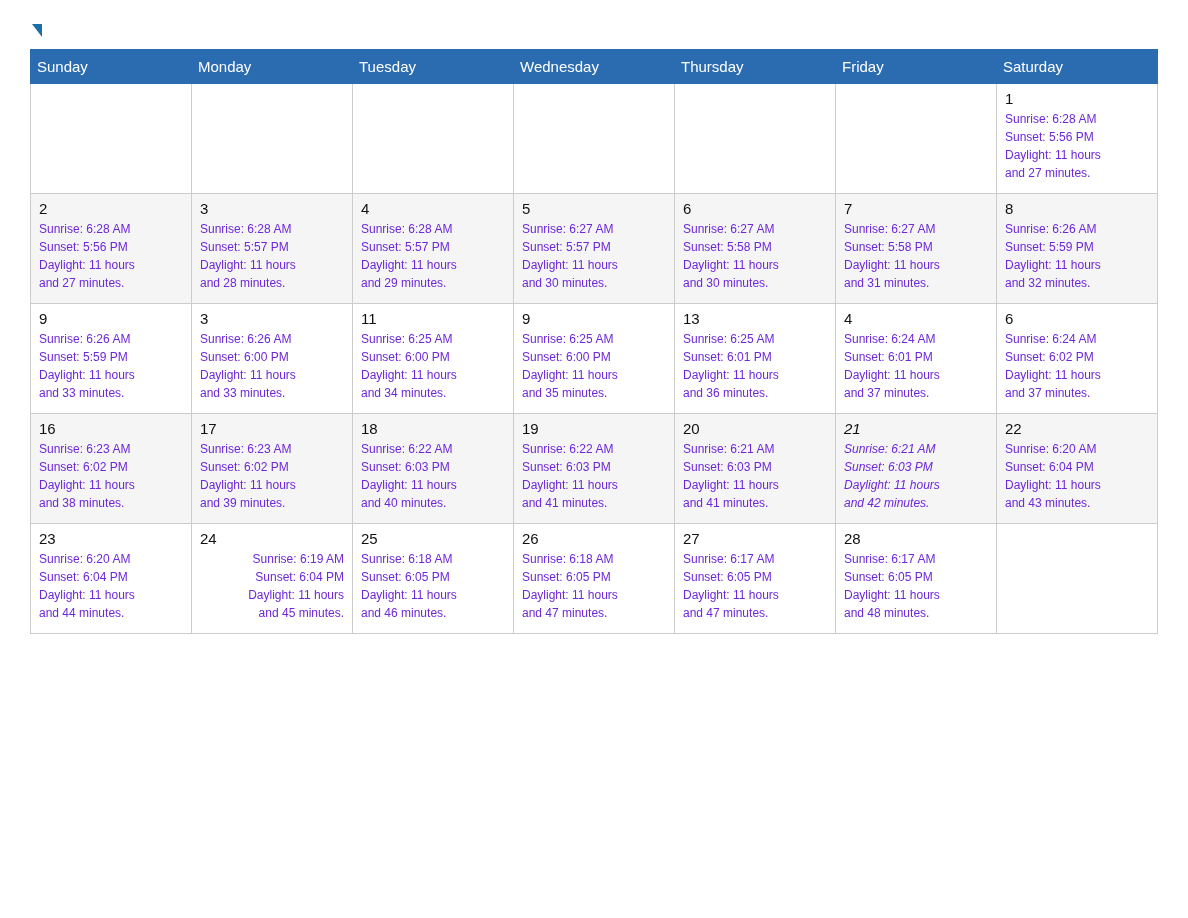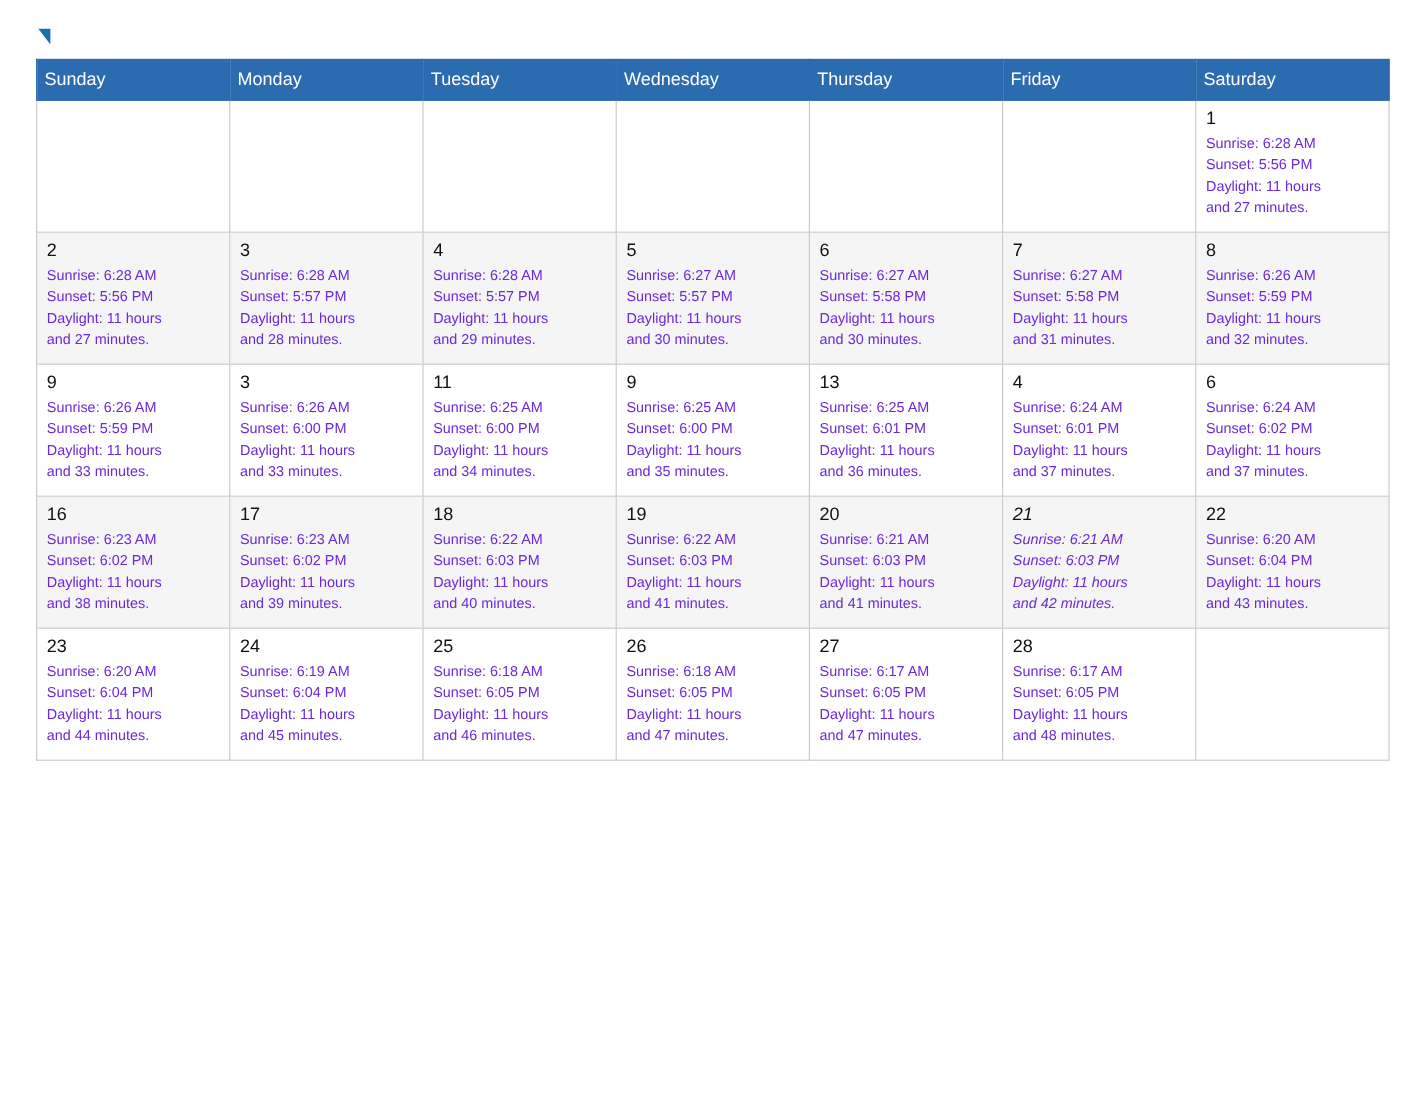--- a/index.html
+++ b/index.html
@@ -307,21 +307,21 @@
       <tr>
         <td style="background: rgb(255, 255, 255); margin-left: 16px;">
           <div class="day-number">23</div>
           <div class="day-info" style="white-space: pre-line;">Sunrise: 6:20 AM
 Sunset: 6:04 PM
 Daylight: 11 hours
 and 44 minutes.</div>
         </td>
         <td style="background: rgb(255, 255, 255);">
           <div class="day-number">24</div>
-          <div class="day-info" style="white-space: pre-line;">Sunrise: 6:19 AM
+          <div class="day-info" style="white-space: pre-line; text-align: right;">Sunrise: 6:19 AM
 Sunset: 6:04 PM
 Daylight: 11 hours
 and 45 minutes.</div>
         </td>
         <td style="background: rgb(255, 255, 255);">
           <div class="day-number">25</div>
           <div class="day-info" style="white-space: pre-line;">Sunrise: 6:18 AM
 Sunset: 6:05 PM
 Daylight: 11 hours
 and 46 minutes.</div>

